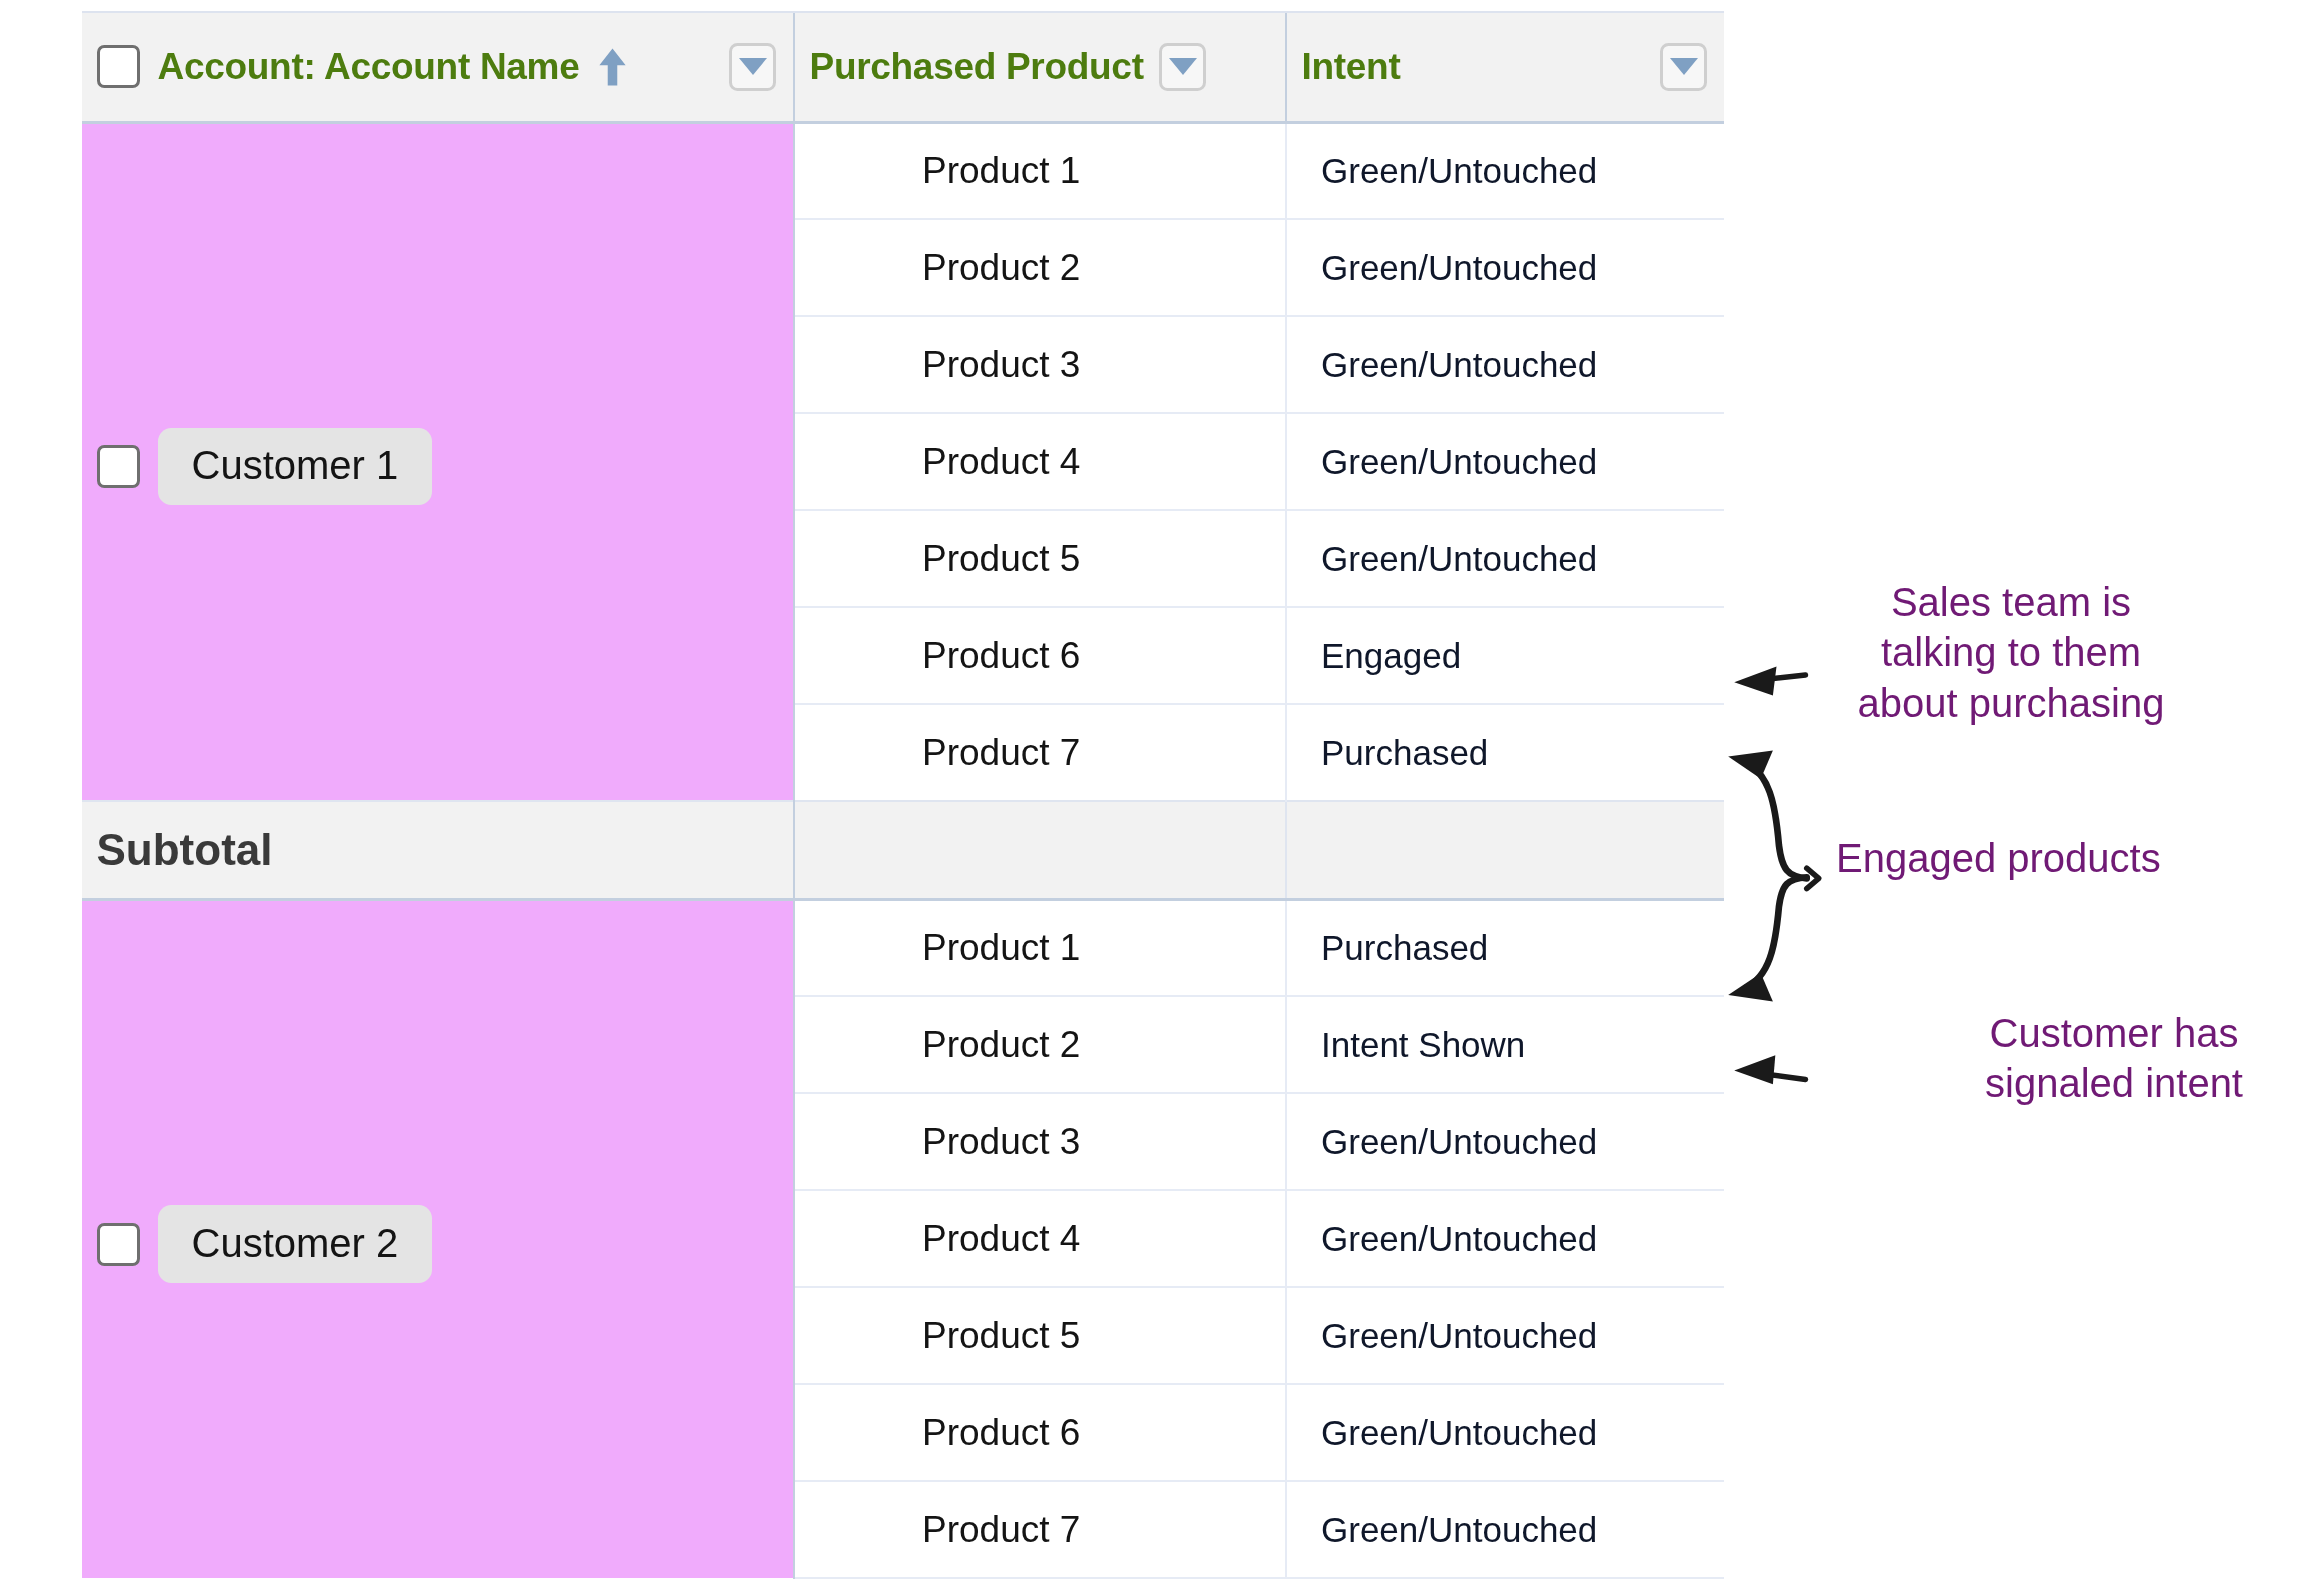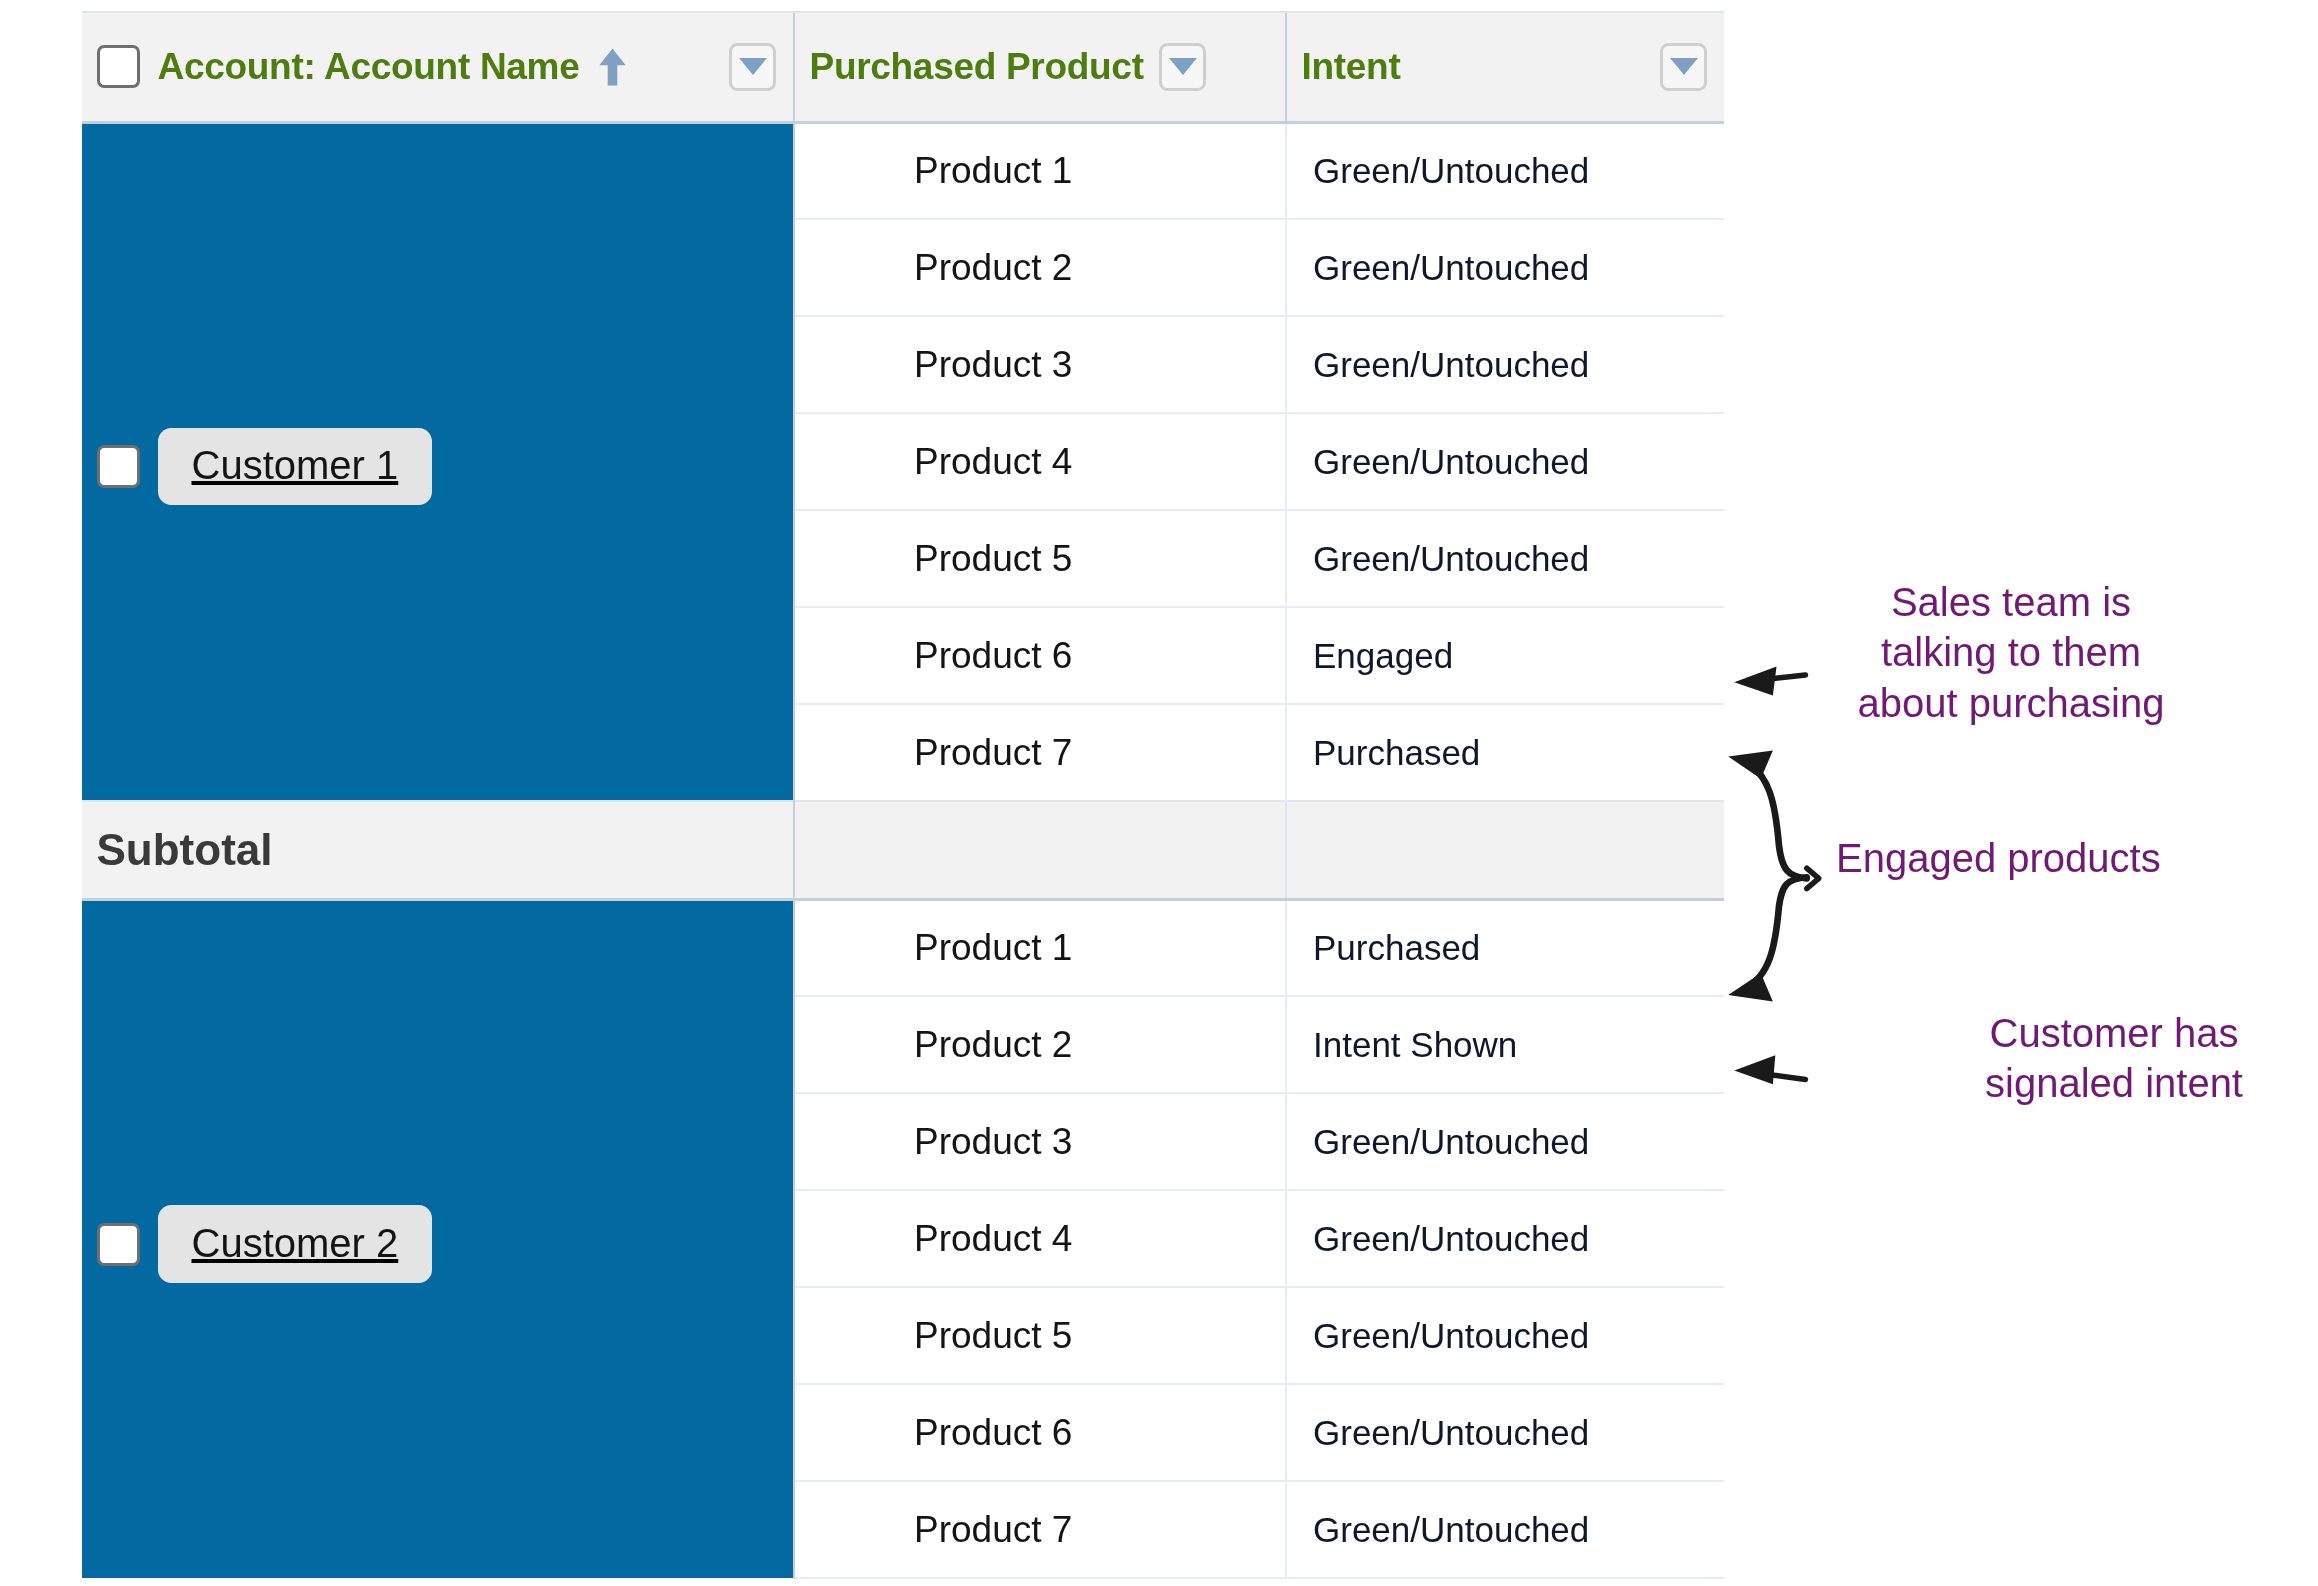--- a/index.html
+++ b/index.html
@@ -108,31 +108,30 @@
   }
   .tri-down {
     width: 0; height: 0;
     border-left: 14.5px solid transparent;
     border-right: 14.5px solid transparent;
     border-top: 17px solid #7fa0c3;
   }
 
   
   tbody td {
-    padding: 4px;
+    padding: 12px;
     margin: 0;
     vertical-align: middle;
     box-sizing: border-box;
   }
 
   td.acct {
-    background: #0369a1;
+    background: #f0abfc;
     border-right: 2.4px solid #c3cfdf;
     padding-left: 14.5px;
-    text-decoration: underline;
   }
   td.prod, td.stat {
     background: #ffffff;
     border-bottom: 2.4px solid #e6ebf5;
     height: 97px;
   }
   td.stat { border-left: 2.4px solid #e6ebf5; }
 
   .prod-text {
     font-size: 37px;

